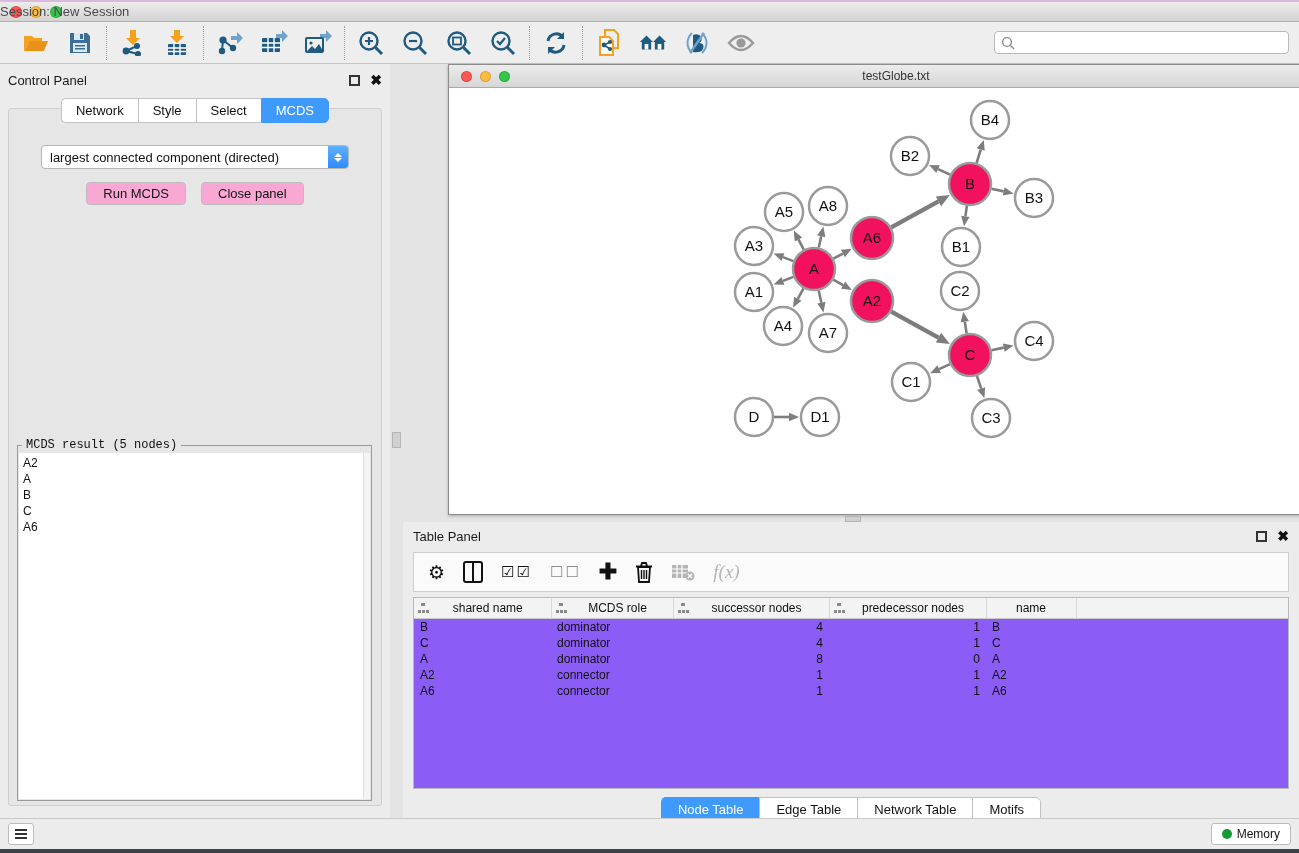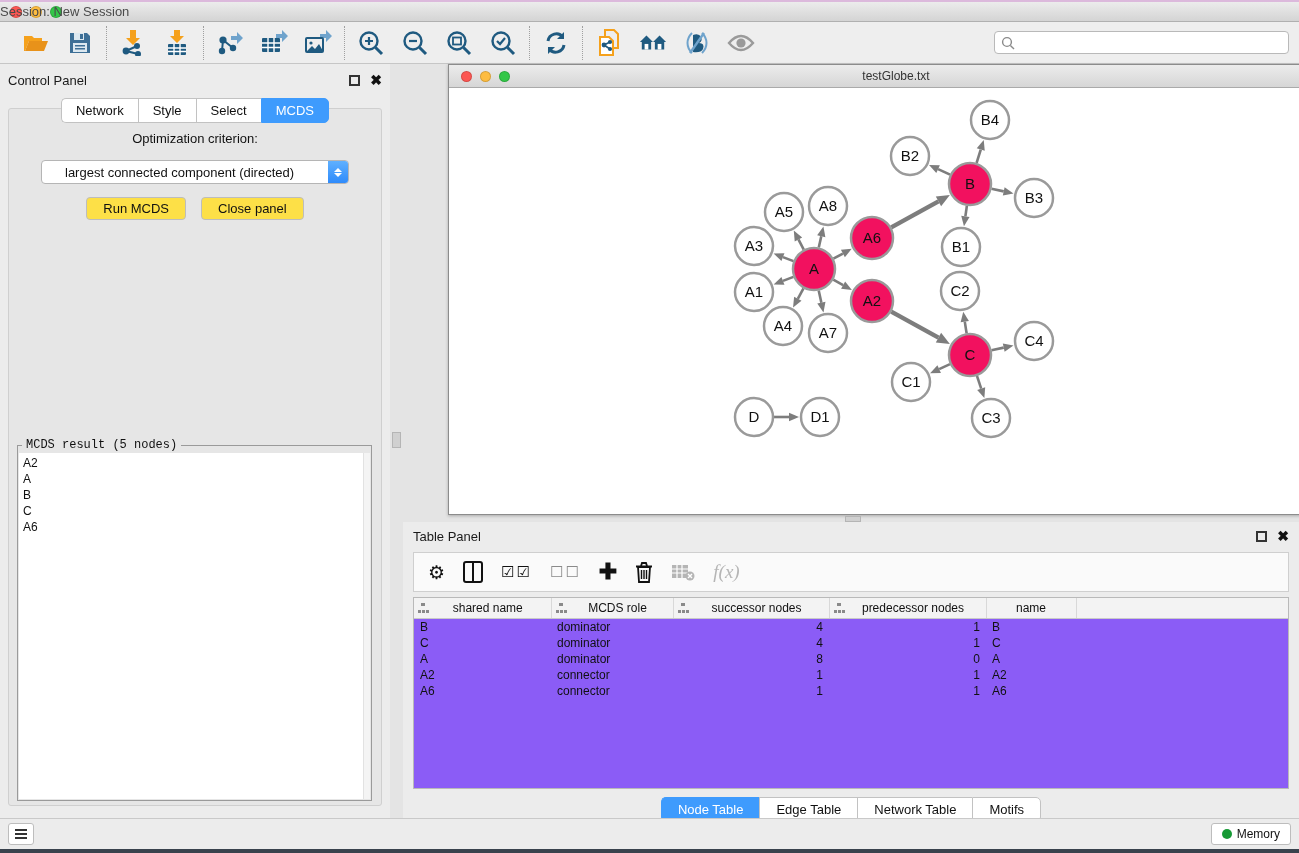--- a/index.html
+++ b/index.html
@@ -38,27 +38,27 @@
   .cp-tabs { display:flex; justify-content:center; margin-top:8px; position:relative; z-index:2; }
   .cp-tab { background:#fff; border:1px solid #c2c2c2; border-right:none; padding:4px 14px; font-size:13px; color:#111; cursor:pointer; }
   .cp-tab:first-child { border-radius:5px 0 0 5px; }
   .cp-tab:last-child { border-right:1px solid #c2c2c2; border-radius:0 5px 5px 0; }
   .cp-tab.active { background:#3e9bfd; border-color:#3e9bfd; color:#fff; }
   .cp-content { position:absolute; left:8px; right:8px; top:44px; bottom:12px;
     background:#e6e6e6; border:1px solid #cfcfcf; border-radius:3px; padding-top:22px; }
   .opt-label { text-align:center; font-size:13px; color:#111; }
   .criterion-select { margin:14px auto 0; width:308px; height:24px; background:#fff; border:1px solid #b5b5b5;
     border-radius:4px; display:flex; align-items:center; font-size:13px; color:#111; cursor:pointer; position:relative; }
-  .criterion-select .sel-text { flex:1; padding-left:8px; white-space:nowrap; overflow:hidden;margin-left:15px; }
+  .criterion-select .sel-text { flex:1; padding-left:8px; white-space:nowrap; overflow:hidden; }
   .spinner { width:20px; height:22px; background:linear-gradient(#5fb0ff,#2f8bfb); border-radius:0 3px 3px 0;
     display:flex; flex-direction:column; align-items:center; justify-content:center; gap:1px; }
   .spinner .chev { width:0; height:0; border-left:4px solid transparent; border-right:4px solid transparent; }
   .chev.up { border-bottom:4px solid #fff; } .chev.down { border-top:4px solid #fff; }
   .cp-buttons { display:flex; justify-content:center; gap:15px; margin-top:13px; }
-  .mac-btn { background:#fde047; border:1px solid #bdbdbd; border-radius:4px; padding:3px 16px; font-size:13px; color:#111; cursor:pointer; }
+  .mac-btn { background:#f9a8d4; border:1px solid #bdbdbd; border-radius:4px; padding:3px 16px; font-size:13px; color:#111; cursor:pointer; }
   .result-group { position:absolute; left:8px; right:9px; top:336px; bottom:4px; border:1px solid #9a9a9a; }
   .result-title { position:absolute; top:-8px; left:4px; background:#e6e6e6; padding:0 4px; font-size:12px; color:#111;font-family:Liberation Mono, monospace; }
   .result-list { position:absolute; left:1px; right:1px; top:7px; bottom:1px; background:#fff; overflow:hidden; padding:2px 0 0 4px; }
   .result-item { font-size:12px; color:#111; line-height:16px; }
   .result-scrollbar { position:absolute; right:1px; top:7px; bottom:1px; width:7px; background:#f4f4f4; border-left:1px solid #e2e2e2; }
 
   
   .v-splitter-handle { position:absolute; left:392px; top:368px; width:9px; height:16px; background:#d0d0d0; border:1px solid #b5b5b5; }
   .h-splitter-handle { position:absolute; left:845px; top:452px; width:16px; height:6px; background:#d0d0d0; border:1px solid #b5b5b5; }
 
@@ -294,21 +294,20 @@
           <span class="close-glyph">✖</span>
         </span>
       </div>
       <div class="cp-tabs">
         <span class="cp-tab">Network</span>
         <span class="cp-tab">Style</span>
         <span class="cp-tab">Select</span>
         <span class="cp-tab active">MCDS</span>
       </div>
       <div class="cp-content">
-        <div class="opt-label">Optimization criterion:</div>
         <div class="criterion-select">
           <span class="sel-text">largest connected component (directed)</span>
           <span class="spinner">
             <span class="chev up"></span>
               <span class="chev down"></span>
           </span>
         </div>
         <div class="cp-buttons">
           <button class="mac-btn">Run MCDS</button>
           <button class="mac-btn">Close panel</button>

